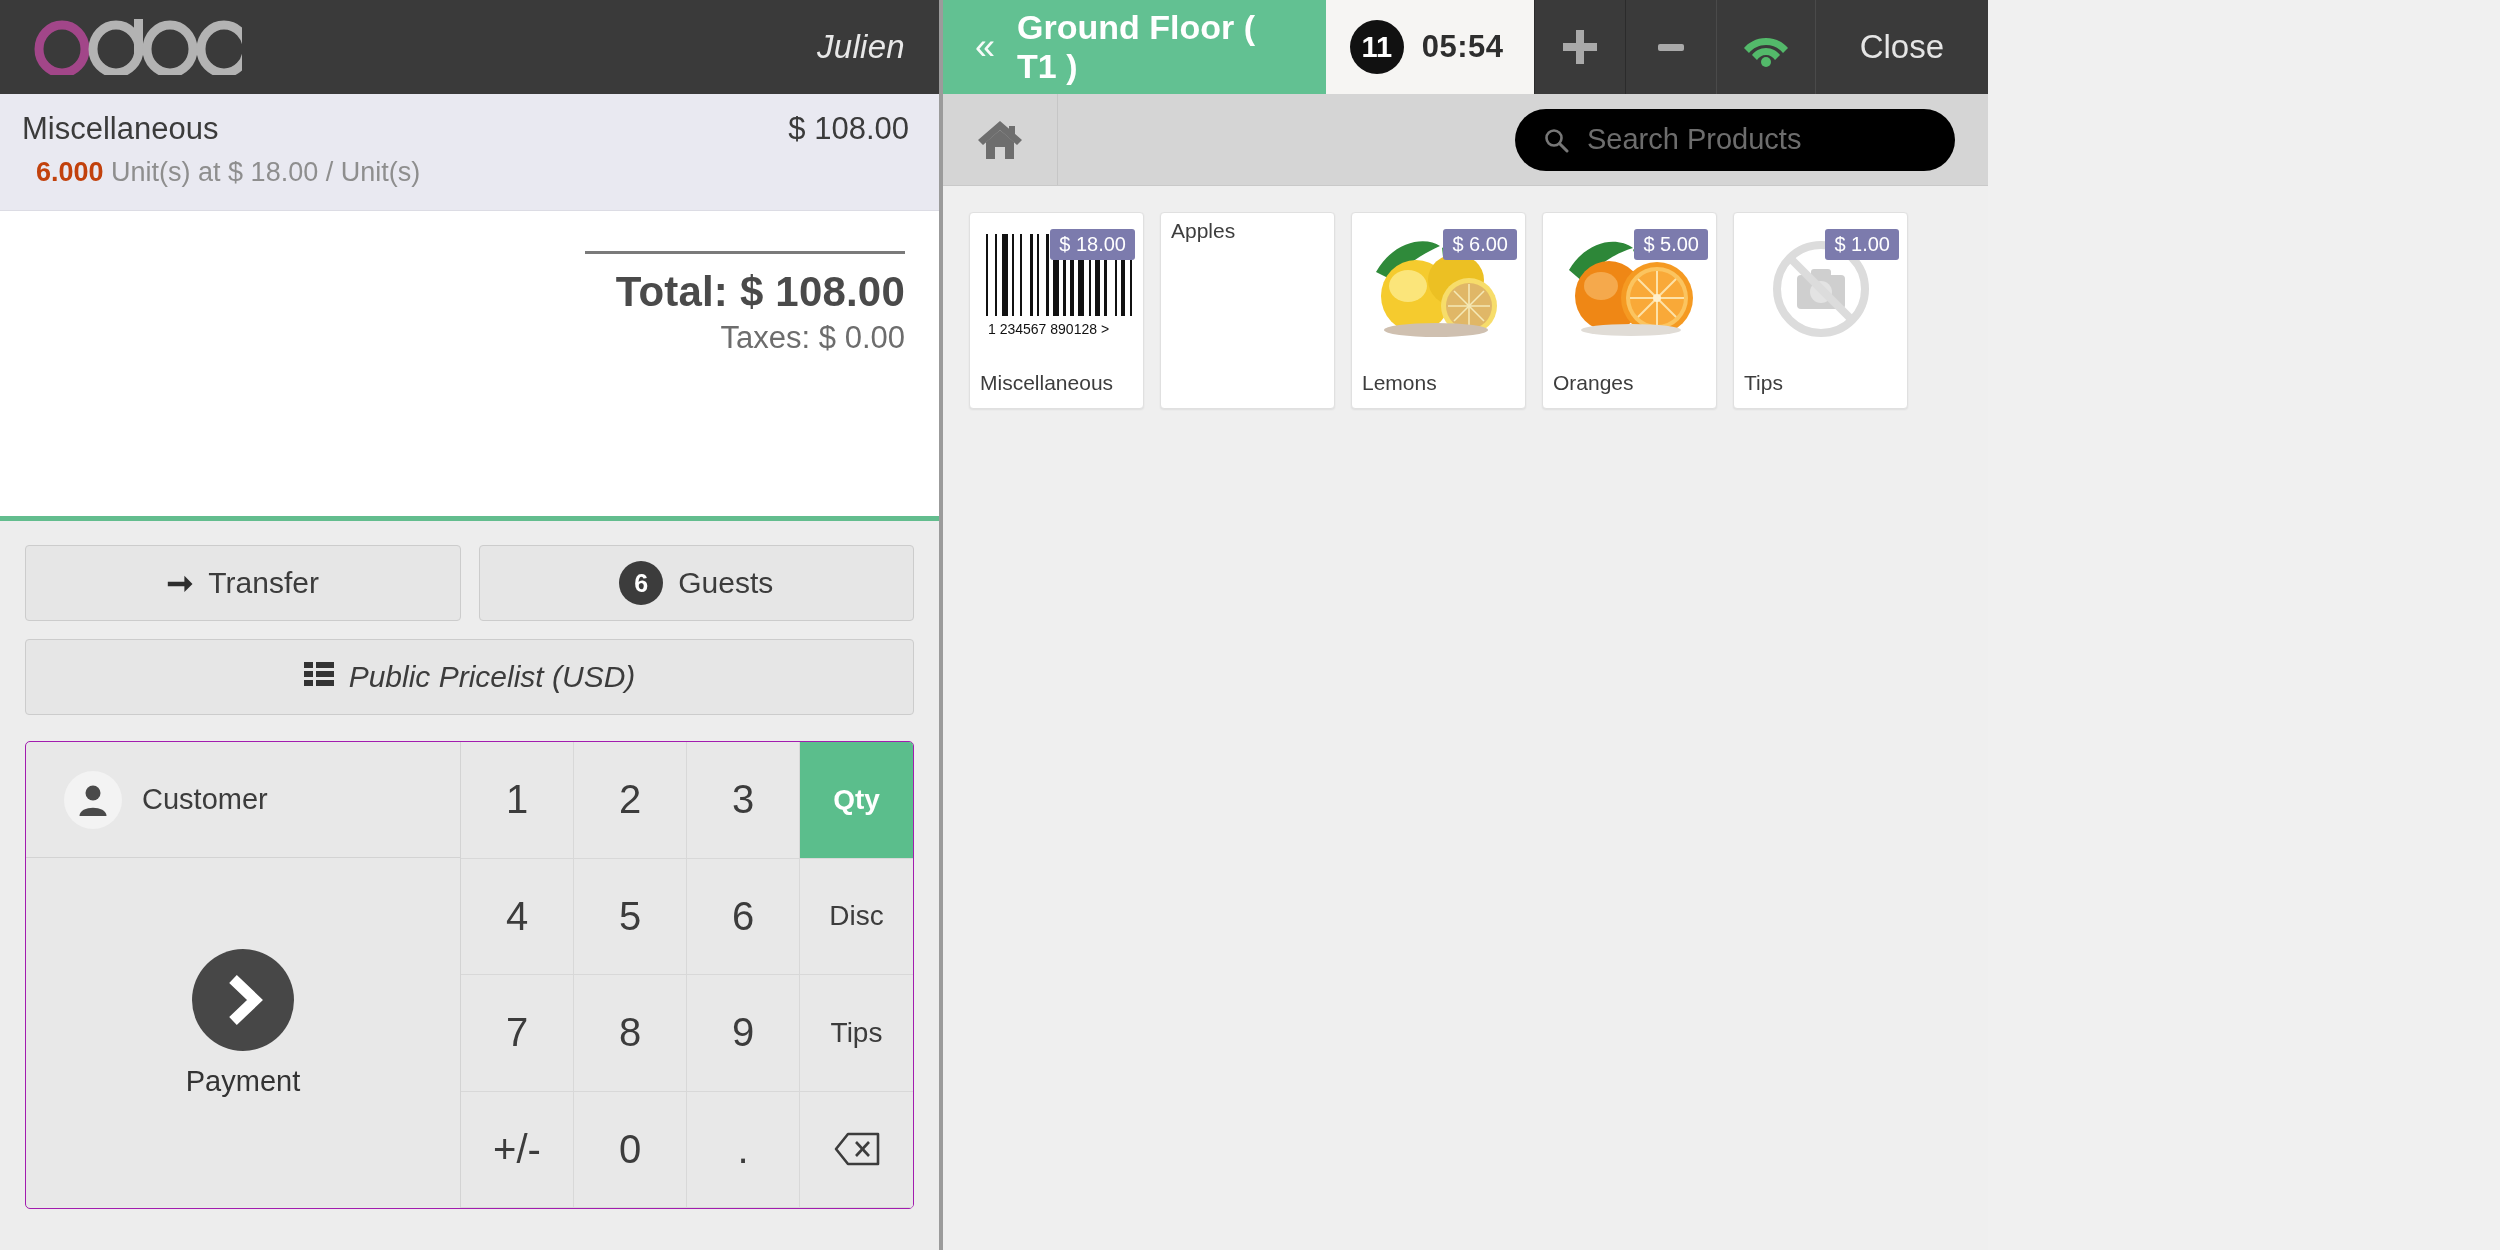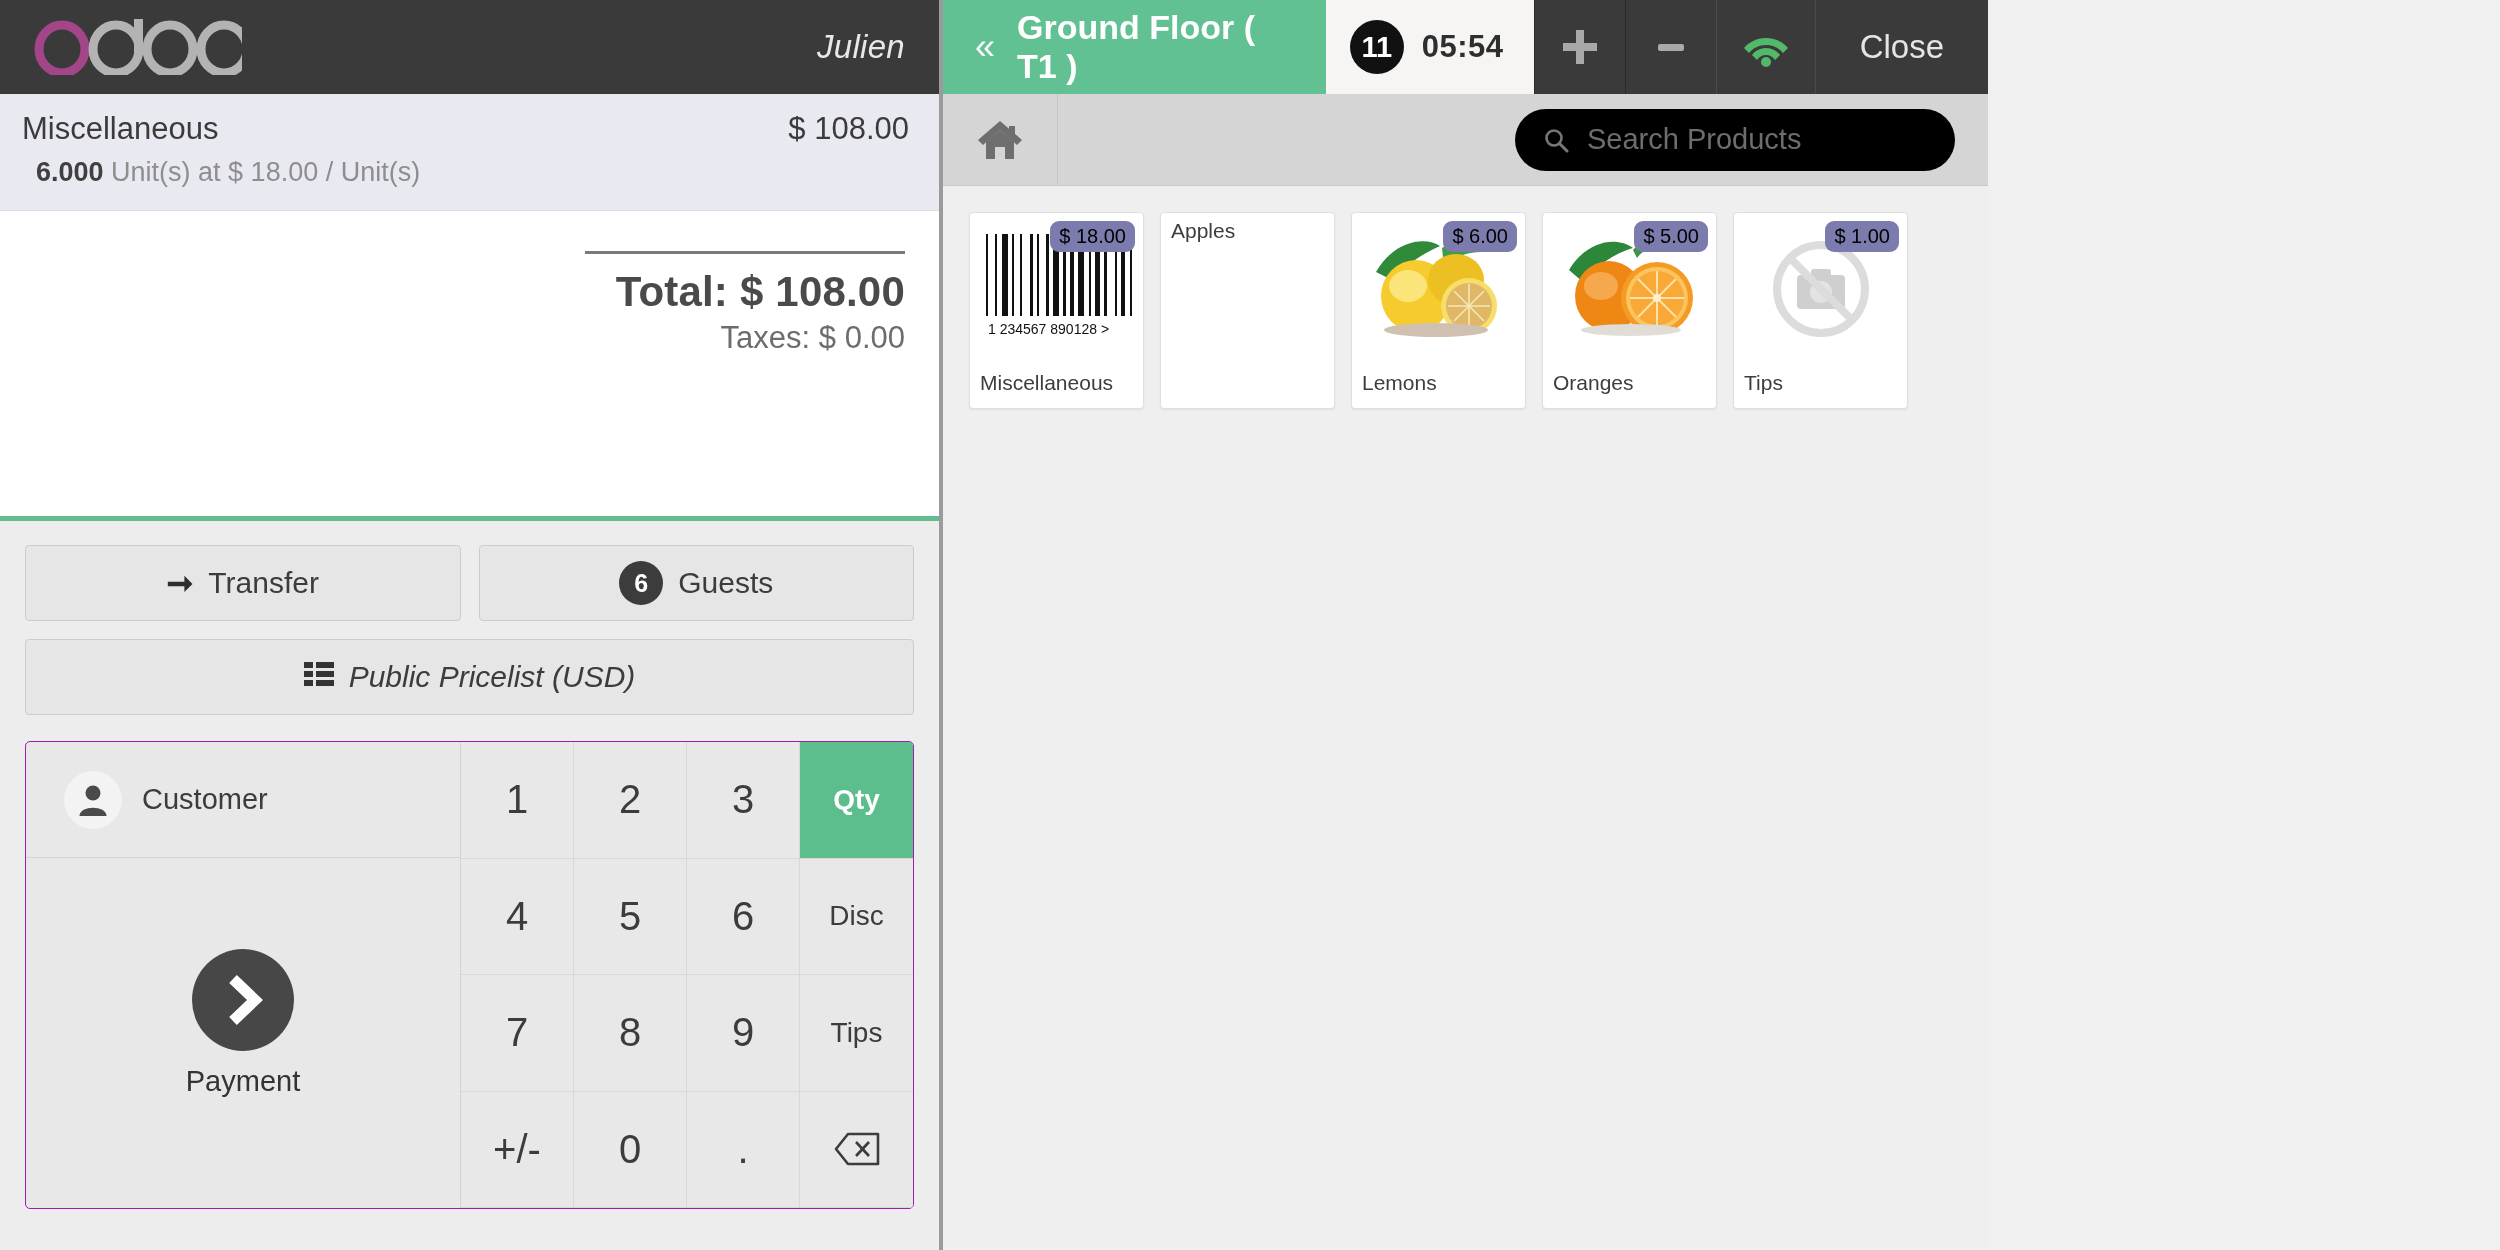--- a/index.html
+++ b/index.html
@@ -19,21 +19,21 @@
   .logo { display: flex; align-items: center; height: 60px; }
   .logo svg { display: block; }
   .cashier { color: #e8e8e8; font-size: 33px; font-style: italic; font-weight: 400; letter-spacing: .3px; }
 
   .orderlines { background: #fff; flex: 0 0 422px; overflow: hidden; position: relative; }
   .orderline { background: #e9e9f1; padding: 17px 30px 22px 22px; border-bottom: 1px solid #dcdce4; }
   .ol-top { display: flex; justify-content: space-between; align-items: baseline; }
   .ol-name { font-size: 31px; color: #3b3b3b; font-weight: 400; }
   .ol-price { font-size: 31px; color: #3b3b3b; font-weight: 400; }
   .ol-sub { margin-top: 10px; font-size: 27px; color: #8e8e8e; padding-left: 14px; }
-  .ol-sub b { color: #404040; font-weight: 700; }
+  .ol-sub b { color: #c2410c; font-weight: 700; }
 
   .summary { padding: 40px 34px 0 0; text-align: right; }
   .sum-rule { border-top: 3px solid #7a7a7a; width: 320px; margin-left: auto; margin-bottom: 14px; }
   .sum-total { font-size: 42px; font-weight: 700; color: #4a4a4a; letter-spacing: .2px; }
   .sum-taxes { font-size: 31px; color: #6d6d6d; margin-top: 4px; }
 
   .green-rule { height: 5px; background: #63bd8e; flex: 0 0 5px; }
 
   .left-actions { padding: 24px 25px 0 25px; }
   .row2 { display: flex; gap: 18px; }
@@ -104,22 +104,22 @@
                 display: flex; align-items: center; gap: 18px; padding: 0 28px; cursor: text; }
   .search-ph { font-size: 29px; color: #6d6d6d; }
 
   .products { flex: 1; padding: 26px 0 0 26px; display: flex; flex-wrap: wrap; align-content: flex-start;
               gap: 0; overflow: hidden; }
   .pcard { width: 175px; margin: 0 16px 24px 0; background: #fff; border: 1px solid #e0e0e0;
            border-radius: 4px; position: relative; cursor: pointer; overflow: hidden;
            box-shadow: 0 1px 2px rgba(0,0,0,.07); }
   .pimg { height: 152px; display: flex; align-items: center; justify-content: center; position: relative; }
   .pimg svg { display: block; }
-  .pbadge { position: absolute; top: 8px; right: 8px; background: #7c7bad; color: #000000;
-            font-size: 20px; border-radius: 9px; padding: 4px 9px; font-weight: 400; }
+  .pbadge { position: absolute; top: 16px; right: 8px; background: #7c7bad; color: #ffffff;
+            font-size: 20px; border-radius: 3px; padding: 4px 9px; font-weight: 400; }
   .pname { font-size: 21px; color: #3d3d3d; padding: 6px 10px 13px 10px; white-space: nowrap;
            overflow: hidden; text-overflow: ellipsis; }
 </style>
 </head>
 <body>
 
 <div class="app">
 
   <div class="left">
 

